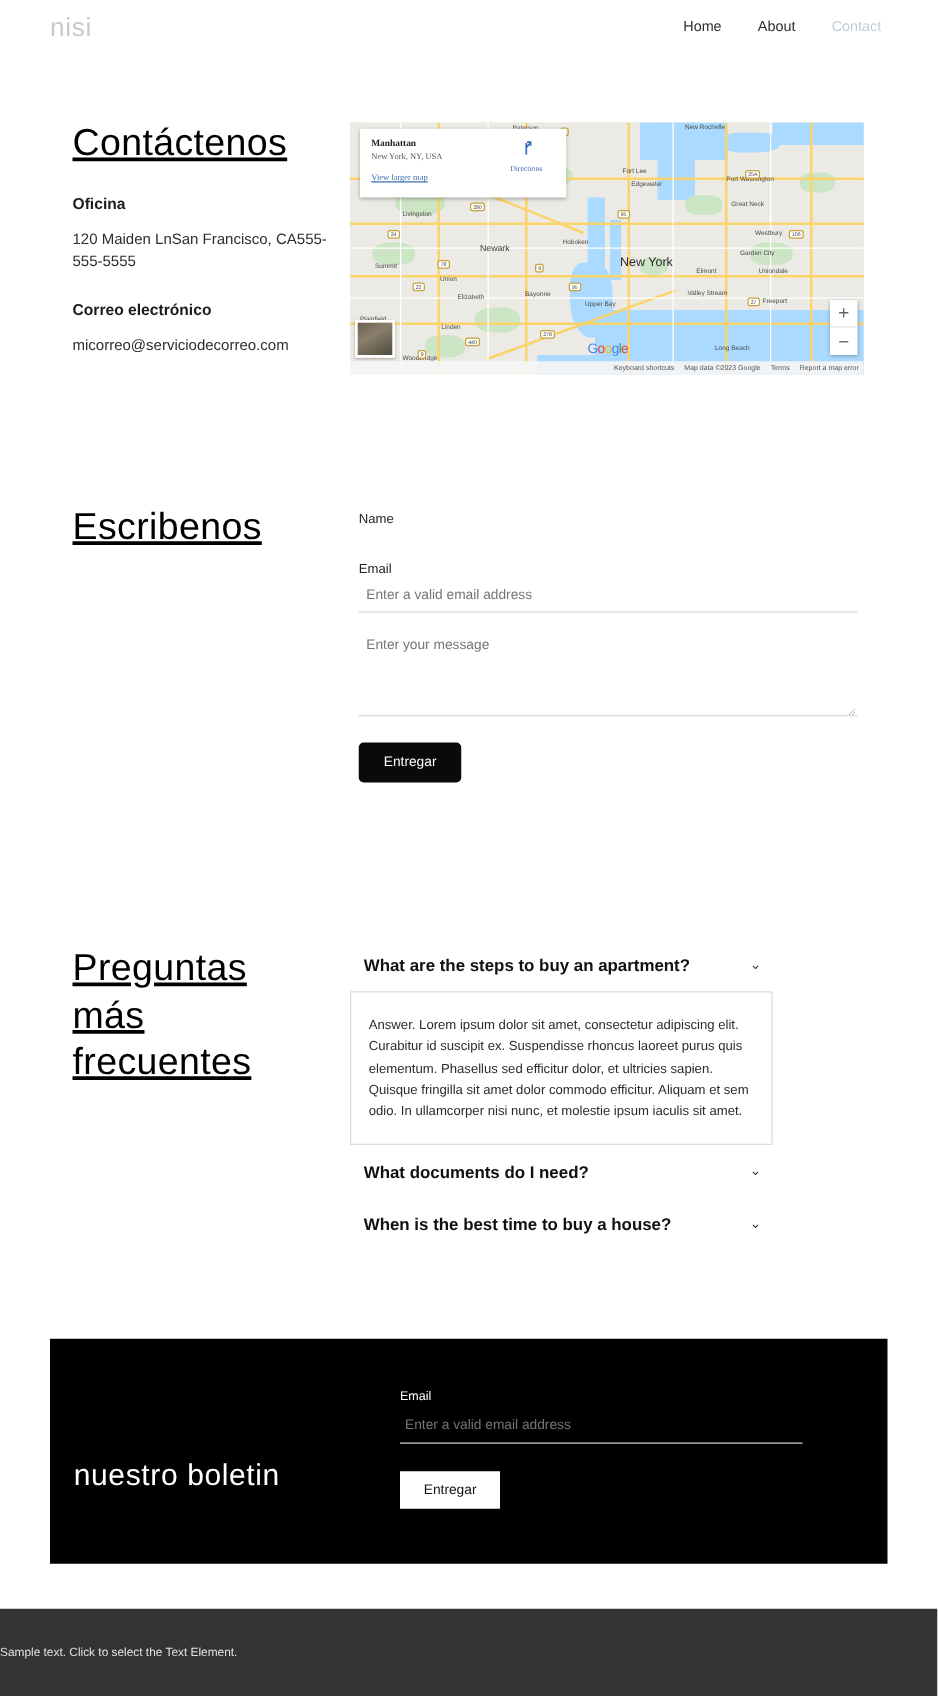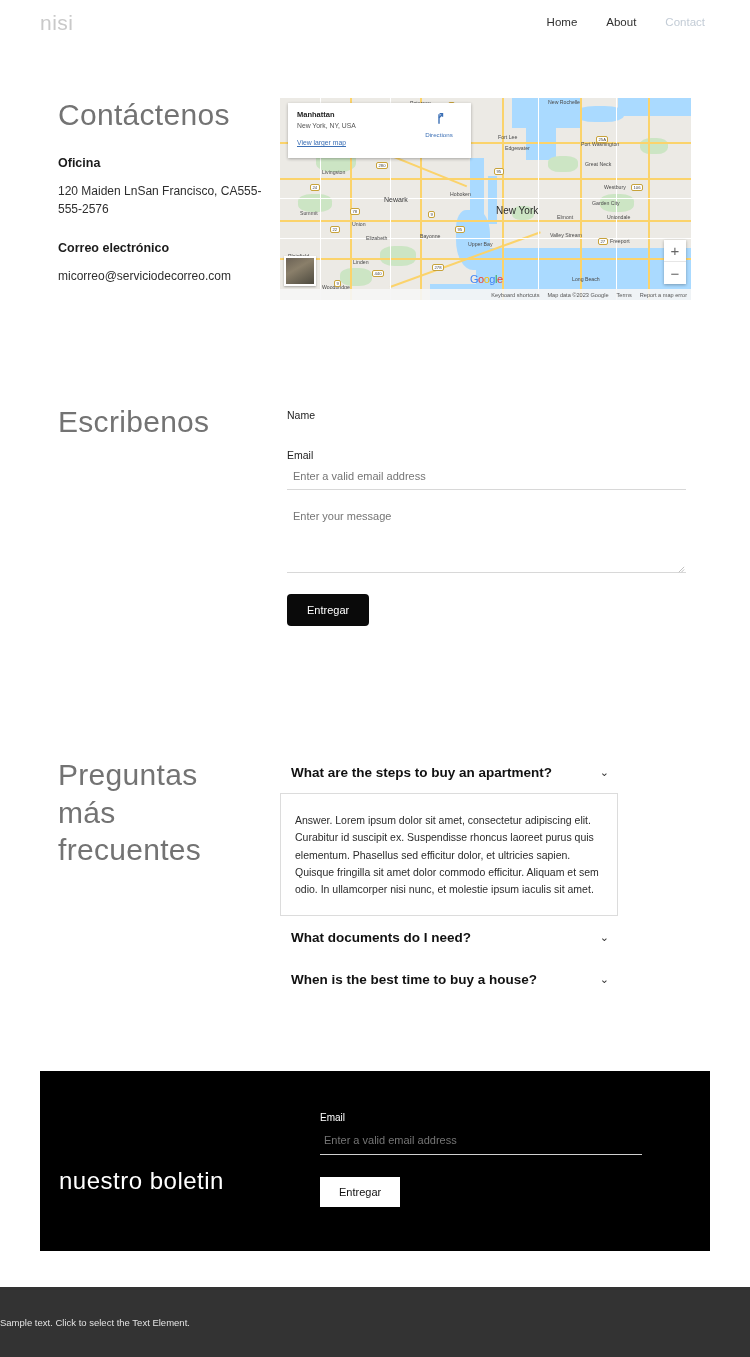--- a/index.html
+++ b/index.html
@@ -31,22 +31,22 @@
     font-size: 11.5px; color: #2f2f2f;
     text-decoration: none; font-weight: 400;
   }
   .nav a.muted { color: #c3ccd6; }
 
   
   .contact-left {
     position: absolute; left: 58px; top: 96px; width: 210px;
   }
   .h-big {
-    font-size: 30px; font-weight: 300; color: #737373;
-    letter-spacing: 0.3px; line-height: 1.25;
+    font-size: 30px; font-weight: 300; color: #000000;
+    letter-spacing: 0.3px; line-height: 1.25; text-decoration: underline;
   }
   .sub-head {
     font-size: 12.5px; font-weight: 700; color: #1b1b1b;
     margin-top: 22px;
   }
   .body-txt {
     font-size: 12px; color: #2e2e2e;
     line-height: 1.55; margin-top: 12px;
   }
 
@@ -69,23 +69,24 @@
   .maplbl.city { font-size: 7px; color: #3a3a3a; }
   .maplbl.big  { font-size: 10px; color: #2a2a2a; font-weight: 400; }
   .shield {
     position: absolute; font-size: 4.2px; color: #444;
     background: #fff; border: 0.6px solid #c7a23a;
     border-radius: 2px; padding: 0 1.5px; white-space: nowrap;
   }
 
   .map-card {
     position: absolute; left: 8px; top: 5px;
-    width: 183px; height: 55px;
+    width: 165px; height: 55px;
     background: #ffffff; box-shadow: 0 1px 3px rgba(0,0,0,.3);
     padding: 7px 9px;
+    font-family: Liberation Serif, serif;
   }
   .mc-title { font-size: 7.5px; font-weight: 700; color: #222; }
   .mc-sub { font-size: 6.8px; color: #555; margin-top: 3px; }
   .mc-link { font-size: 6.8px; color: #3b6fb5; margin-top: 10px; display: inline-block; }
   .mc-dir {
     position: absolute; right: 11px; top: 9px;
     text-align: center; width: 42px;
   }
   .mc-dir .dirtxt { font-size: 6.2px; color: #3b6fb5; display: block; margin-top: 1px; }
 
@@ -211,21 +212,21 @@
   <nav class="nav">
     <a href="#">Home</a>
     <a href="#">About</a>
     <a href="#" class="muted">Contact</a>
   </nav>
 </div>
 
 <div class="contact-left">
   <div class="h-big">Contáctenos</div>
   <div class="sub-head">Oficina</div>
-  <div class="body-txt">120 Maiden LnSan Francisco, CA555-555-2576</div>
+  <div class="body-txt">120 Maiden LnSan Francisco, CA555-555-5555</div>
   <div class="sub-head">Correo electrónico</div>
   <div class="body-txt">micorreo@serviciodecorreo.com</div>
 </div>
 
 <div class="map-wrap">
   <div class="map-canvas">
     <div class="land" style="inset:0"></div>
 
     <div class="water" style="left:232px;top:0;width:70px;height:30px;"></div>
     <div class="water" style="left:246px;top:0;width:30px;height:62px;"></div>

